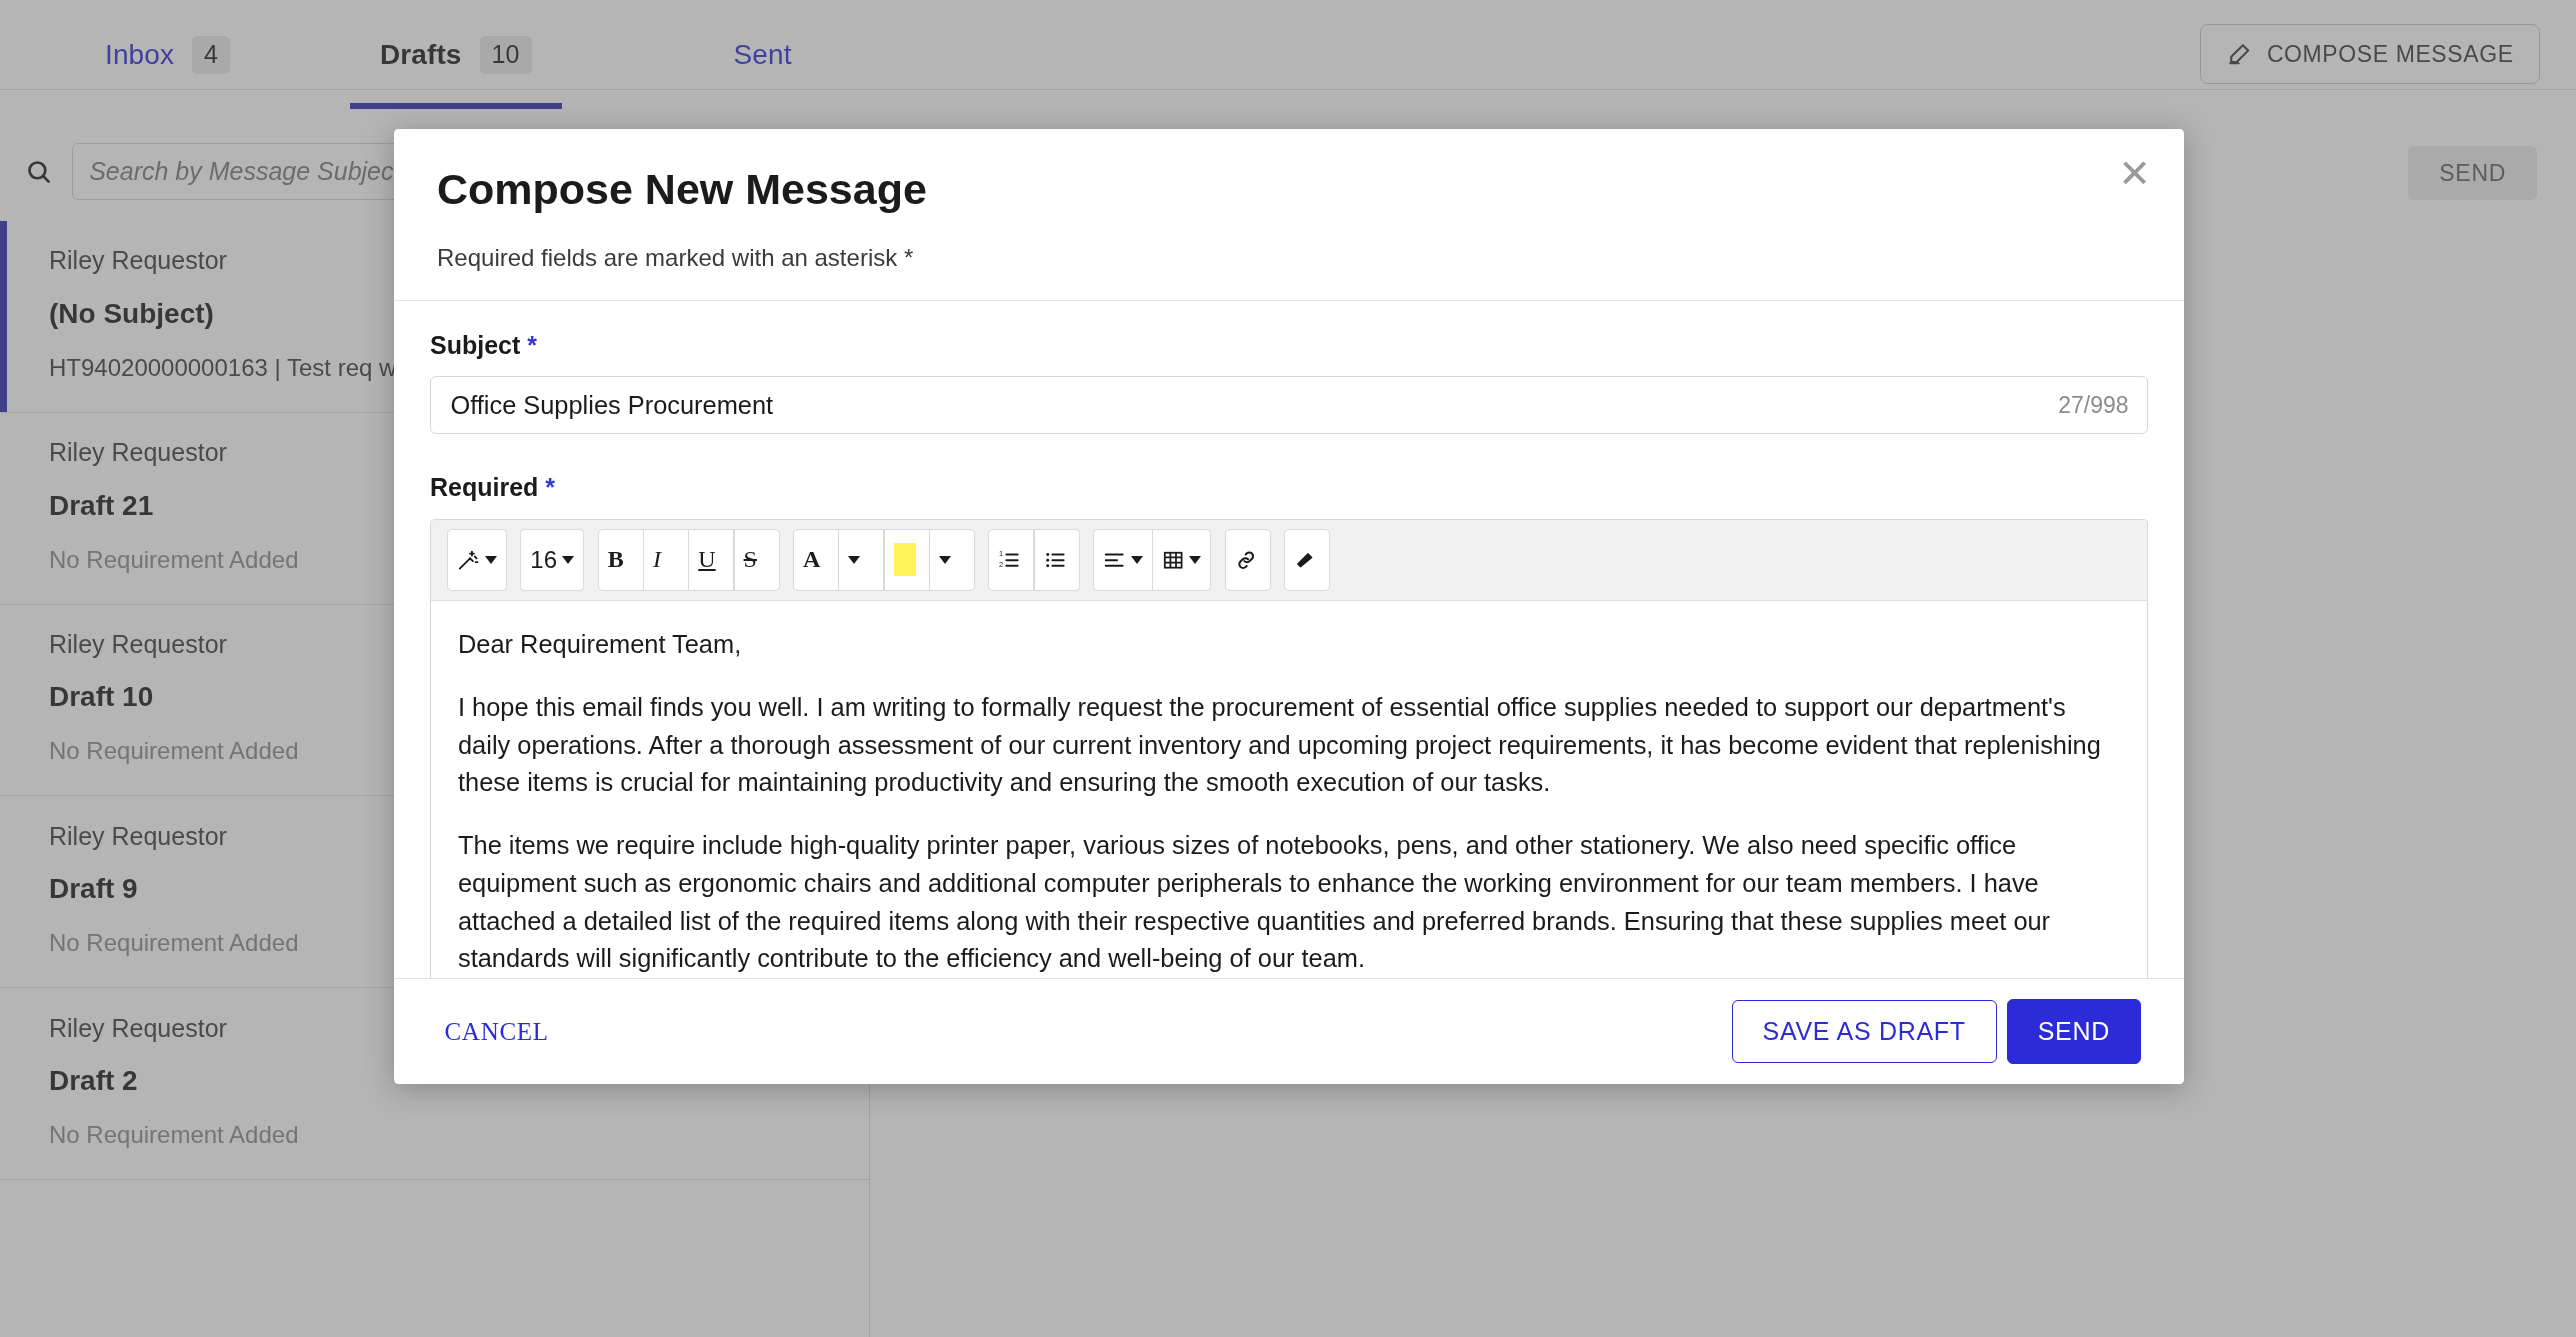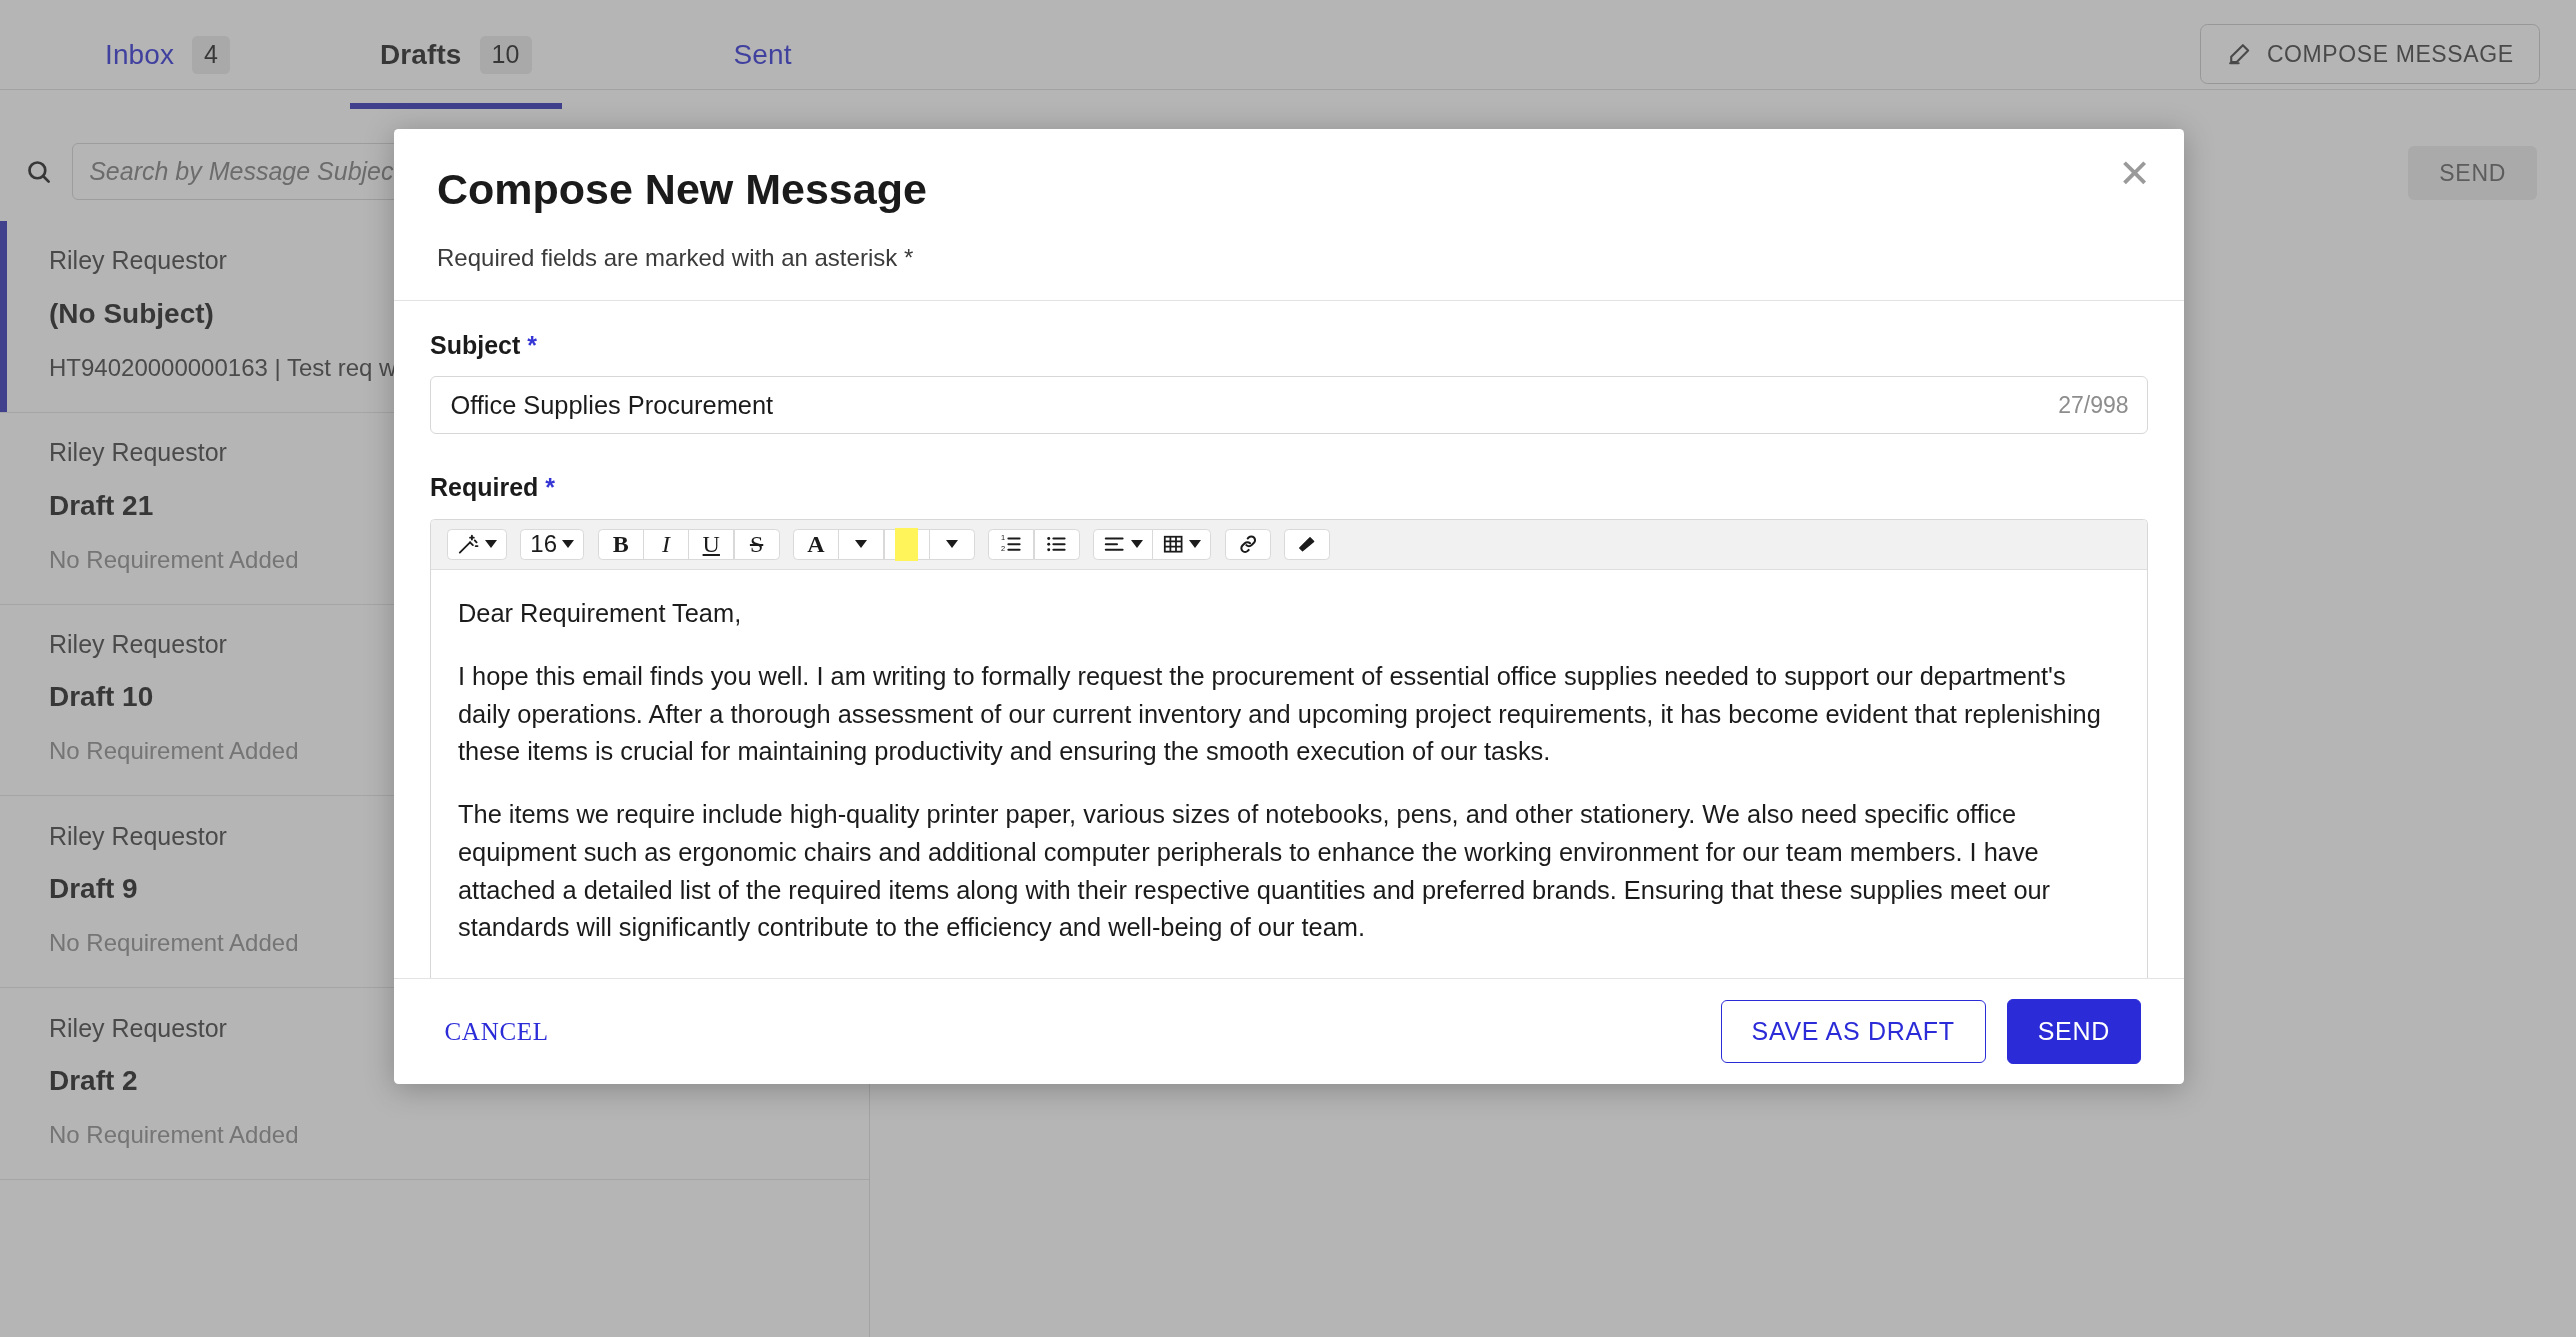--- a/index.html
+++ b/index.html
@@ -147,23 +147,23 @@
     margin-top: 16.4px; border: 0.7px solid #d7d7d7; border-radius: 4.5px;
     height: 508px; display: flex; flex-direction: column; overflow: hidden;
   }
   .toolbar {
     background: #f1f1f1; border-bottom: 0.7px solid #dedede;
     display: flex; align-items: center; gap: 13.4px;
     padding: 9px 16.4px; flex-wrap: nowrap;
   }
   .tgroup { display: flex; }
   .tbtn {
-    min-width: 46px; height: 31px; background: #ffffff;
+    min-width: 46px; height: 62px; background: #ffffff;
     border: 0.7px solid #d9d9d9; display: flex; align-items: center;
-    justify-content: center; gap: 5.2px; padding: 0 9px; cursor: pointer;
+    gap: 5.2px; padding: 0 9px; cursor: pointer;
     font-size: 24px; color: #1b1b1b;
   }
   .tgroup .tbtn { border-radius: 0; margin-left: -0.7px; }
   .tgroup .tbtn:first-child { border-radius: 4.5px 0 0 4.5px; margin-left: 0; }
   .tgroup .tbtn:last-child { border-radius: 0 4.5px 4.5px 0; }
   .tgroup.single .tbtn { border-radius: 4.5px; }
   .caret {
     width: 0; height: 0; border-left: 6.7px solid transparent;
     border-right: 6.7px solid transparent; border-top: 8.2px solid #1b1b1b;
   }
@@ -183,21 +183,21 @@
 
   .modal-foot {
     height: 105px; display: flex; align-items: center;
     justify-content: space-between; padding: 0 43px;
   }
   .btn-text {
     background: none; border: none; color: #2b2bd8;
     font-size: 25px; letter-spacing: 0.7px; cursor: pointer; padding: 13.4px 7.5px;
     font-family: Liberation Serif, serif;
   }
-  .foot-right { display: flex; align-items: center; gap: 21px; }
+  .foot-right { display: flex; align-items: center; gap: 10px; }
   .btn-outline {
     background: #ffffff; border: 0.7px solid #2b2bd8; color: #2b2bd8;
     border-radius: 6px; font-size: 25px; letter-spacing: 0.7px;
     padding: 16.4px 30px; cursor: pointer;
     font-family: "Liberation Sans", sans-serif;
   }
   .btn-primary {
     background: #2b2bd8; border: 0.7px solid #2b2bd8; color: #ffffff;
     border-radius: 6px; font-size: 25px; letter-spacing: 0.7px;
     padding: 17px 30px; cursor: pointer;

